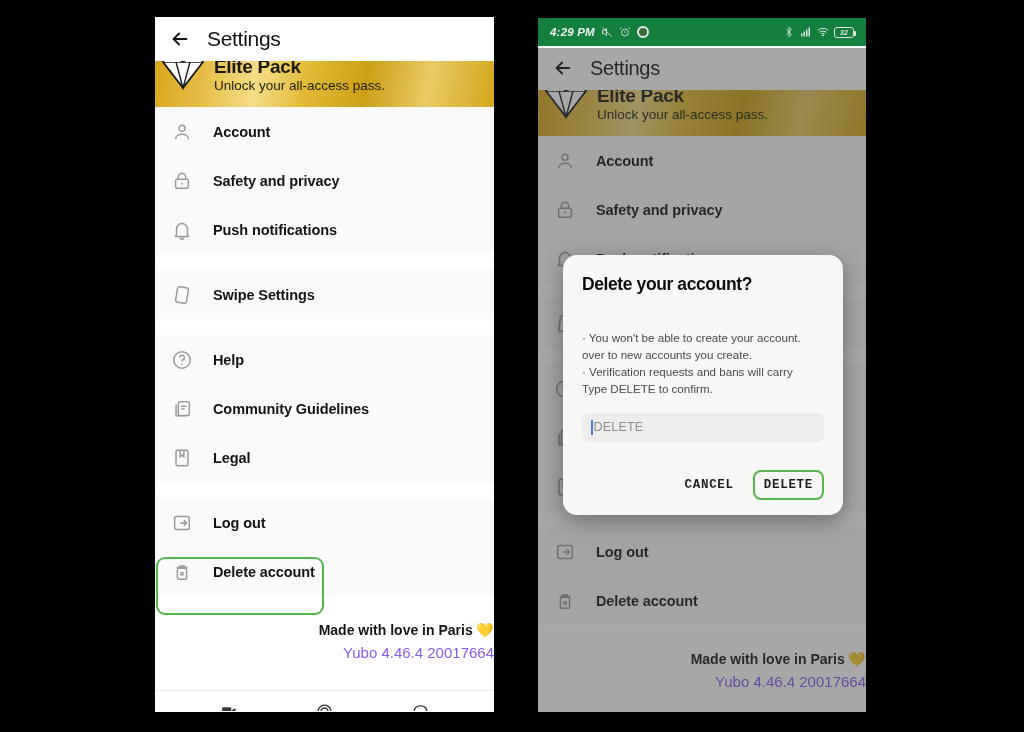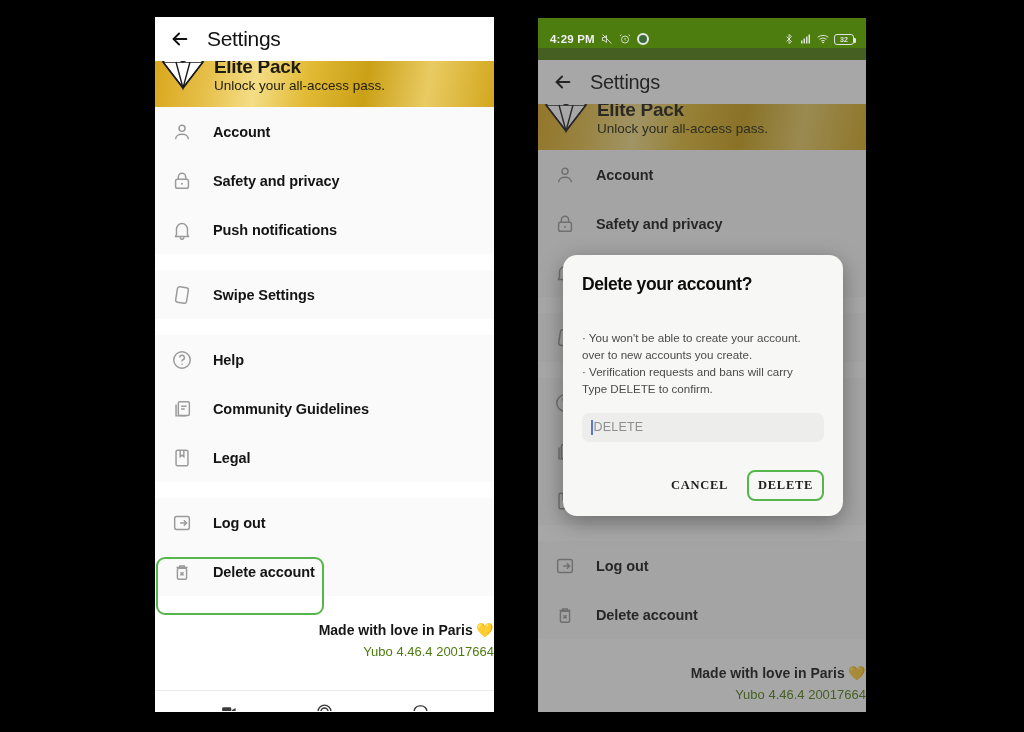--- a/index.html
+++ b/index.html
@@ -23,26 +23,27 @@
     left: 155px; top: 17px; width: 339px; height: 695px;
   }
 
   
   #phone-right {
     left: 538px; top: 18px; width: 328px; height: 694px;
   }
 
   
   .statusbar {
-    height: 42px; background: #4d7c0f;
+    height: 28px; background: #15803d;
     display: flex; align-items: center;
     padding: 0 12px;
     color: #f2f2f2;
     font-size: 11px;
     letter-spacing: .2px;
+    font-style: italic;
   }
   .sb-left { display: flex; align-items: center; gap: 6px; }
   .sb-right { margin-left: auto; display: flex; align-items: center; gap: 5px; }
   .sb-time { font-size: 11.5px; font-weight: 600; }
   .sb-ico { width: 12px; height: 12px; display: inline-block; opacity: .9; }
   .sb-ico svg { display: block; width: 100%; height: 100%; }
   .sb-greendot {
     width: 12px; height: 12px; border-radius: 50%;
     background: #3c6b3a; border: 2px solid #e8e8e8;
   }
@@ -100,21 +101,21 @@
     background: transparent; position: relative;
   }
   .row-ico { width: 22px; height: 22px; color: #9a9a9a; flex: 0 0 22px; }
   .row-ico svg { display: block; width: 100%; height: 100%; }
   .row-label { font-size: 14.5px; color: #141414; font-weight: 600; letter-spacing: -.1px; text-align: center; }
 
   
   .footer { background: #ffffff; padding-top: 26px; text-align: right; }
   .footer-made { font-size: 14px; font-weight: 700; color: #161616; }
   .footer-heart { color: #e8b93a; }
-  .footer-ver { font-size: 13px; color: #4d7c0f; margin-top: 6px; }
+  .footer-ver { font-size: 15px; color: #8b5cf6; margin-top: 6px; }
 
   
   .bottomnav {
     position: absolute; left: 0; right: 0; bottom: 0; height: 22px;
     background: #ffffff; border-top: 1px solid #ececec;
     display: flex; align-items: flex-end; justify-content: space-around;
     padding: 0 26px 1px 26px;
   }
   .bn-ico { width: 17px; height: 8px; overflow: hidden; color: #3a3a3a; }
   .bn-ico svg { display: block; width: 17px; height: 17px; }
@@ -167,21 +168,21 @@
     width: 1.5px; height: 15px; background: #5a76d6; margin-right: 1px;
   }
   .dlg-ph { font-size: 12.5px; color: #8e8e8e; letter-spacing: .2px; }
   .dlg-actions {
     display: flex; justify-content: flex-end; align-items: center;
     gap: 10px; margin-top: 28px; padding-bottom: 6px;
   }
   .dlg-btn {
     font-size: 12.5px; font-weight: 700; color: #1e1e1e;
     letter-spacing: .7px; padding: 7px 9px; background: none;
-    border: none; font-family: Liberation Serif, serif; cursor: pointer;
+    border: none; font-family: Liberation Mono, monospace; cursor: pointer;
   }
   .dlg-btn-hl {
     border: 2.2px solid #56b64c; border-radius: 8px;
     padding: 6px 9px;
   }
 </style>
 </head>
 <body>
 
 <div class="stage">

